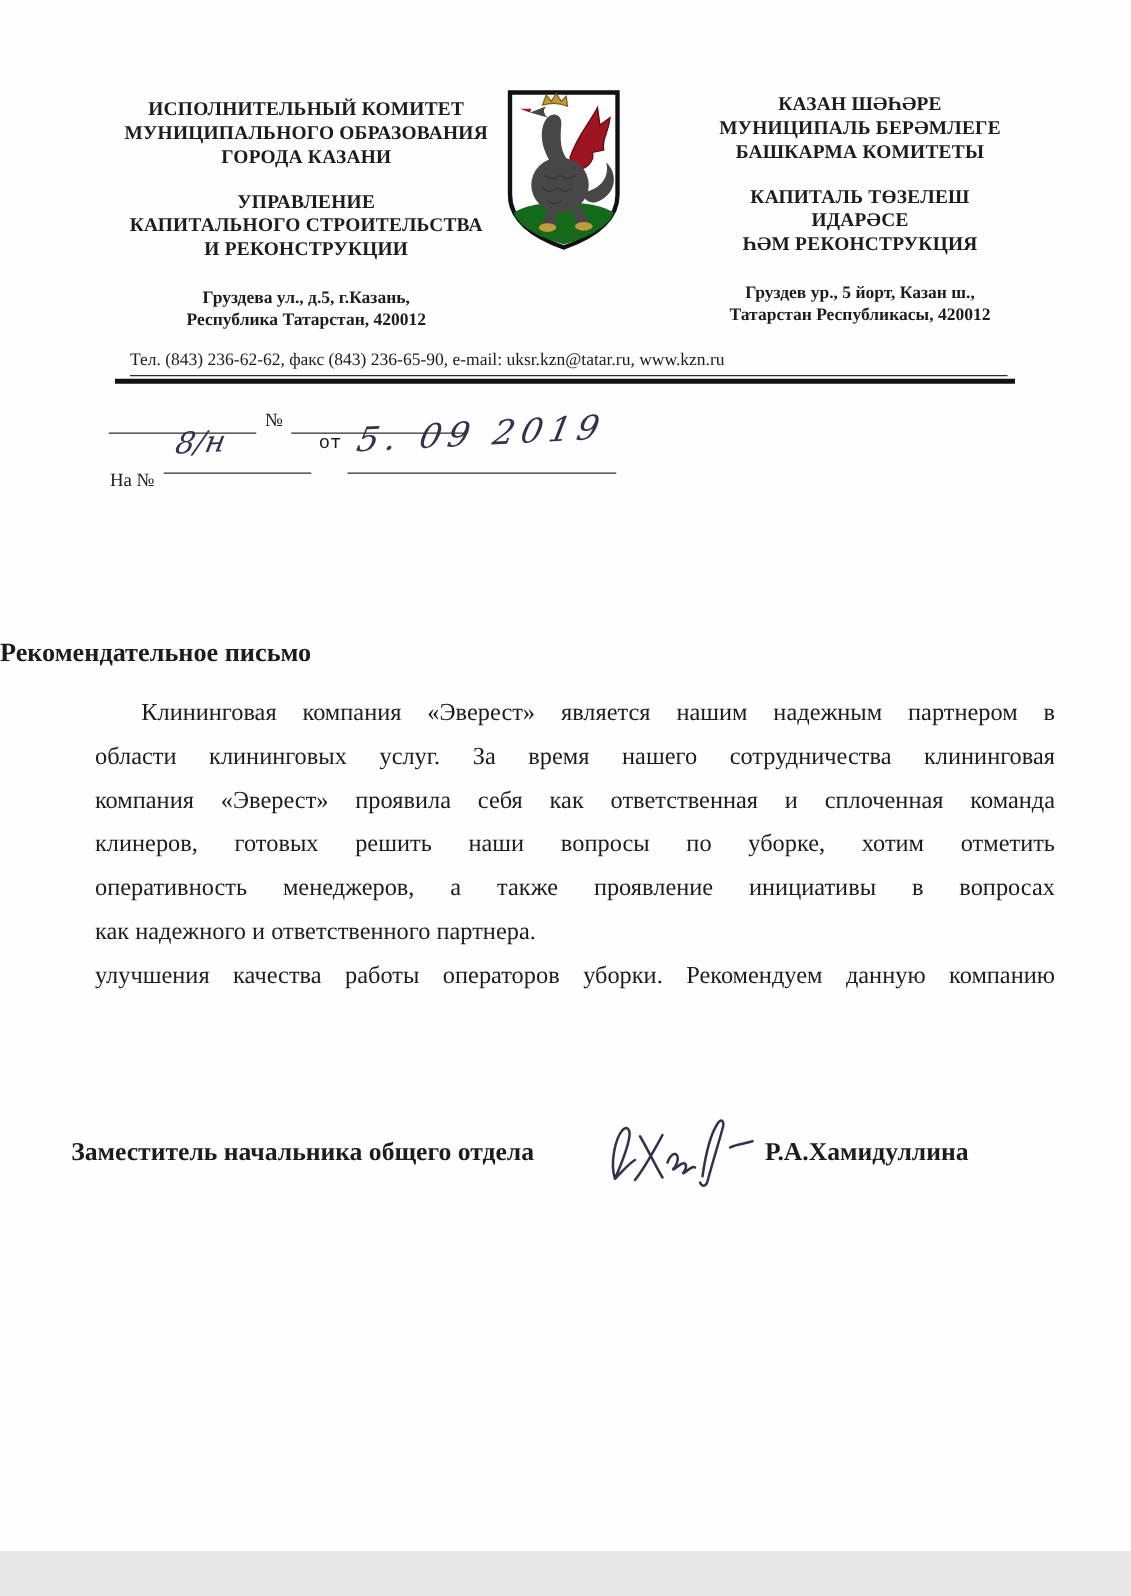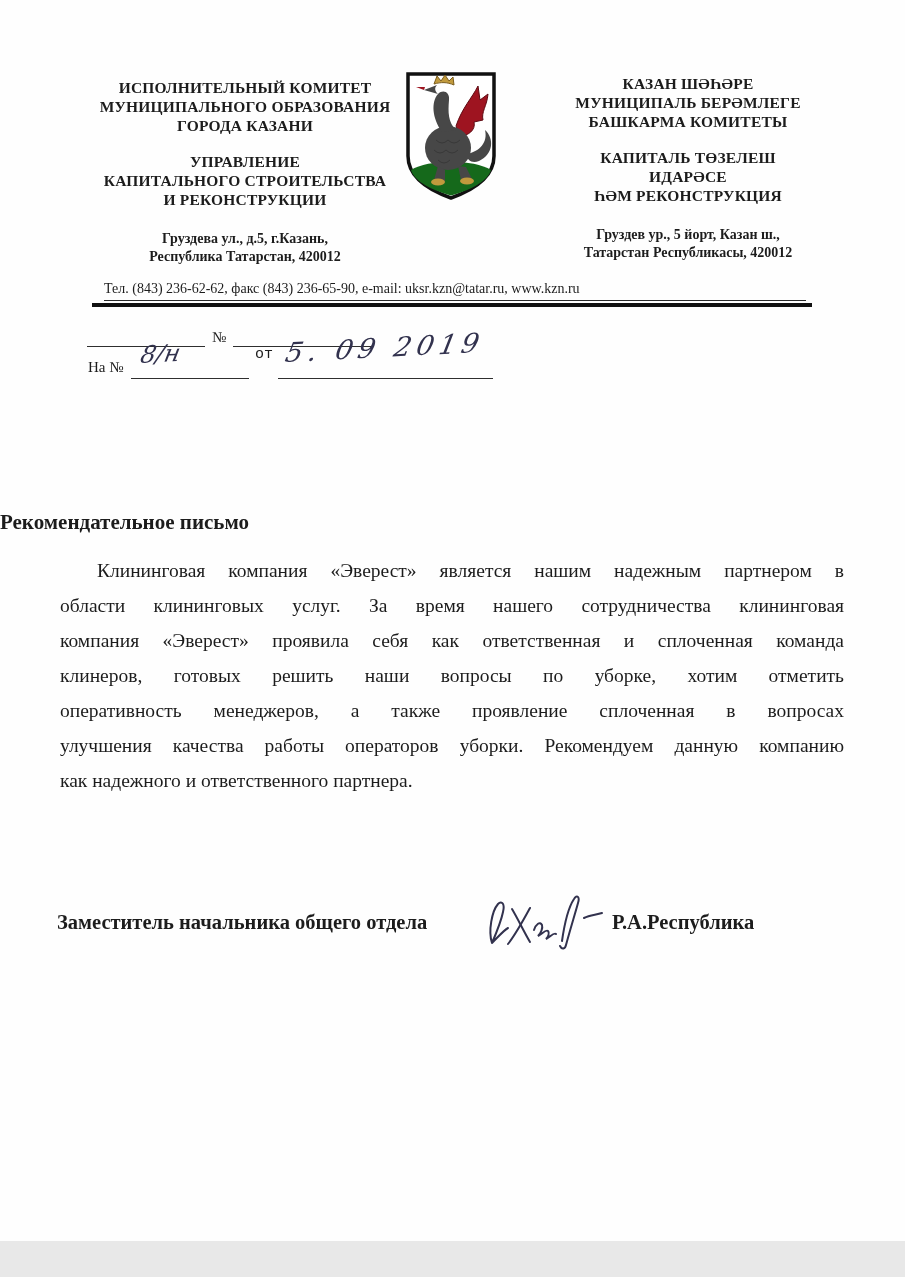--- a/index.html
+++ b/index.html
@@ -38,21 +38,21 @@
     white-space:nowrap;
   }
   .hand-number{left:141px;top:340px;font-size:24px;}
   .hand-date{left:287px;top:332px;font-size:27px;letter-spacing:5px;}
   
   .title{
     position:absolute;left:0;top:510px;width:100%;
     text-align:left;font-weight:bold;font-size:21px;
   }
   .body-text{position:absolute;left:60px;top:553px;width:784px;font-size:19.5px;}
-  .body-line{height:35px;line-height:35px;text-align:justify;text-align-last:justify;white-space:nowrap;}
+  .body-line{height:35px;line-height:35px;text-align:justify;text-align-last:justify;white-space:nowrap;margin-left:16px;}
   .body-line.first{text-indent:37px;}
   .body-line.last{text-align:left;text-align-last:left;}
   
   .signoff-position{position:absolute;left:57px;top:911px;font-weight:bold;font-size:20.5px;}
   .signature-svg{position:absolute;left:483px;top:891px;}
   .signoff-name{position:absolute;left:612px;top:911px;font-weight:bold;font-size:20.5px;}
 </style>
 </head>
 <body>
 
@@ -114,47 +114,47 @@
     <div class="addr-line">Татарстан Республикасы, 420012</div>
   </div>
 
   <div class="contact-line">Тел. (843) 236-62-62, факс (843) 236-65-90, e-mail: uksr.kzn@tatar.ru, www.kzn.ru</div>
   <div class="thick-rule"></div>
 
   <div class="ref-underline" style="left:87px;top:346px;width:118px;"></div>
   <div class="ref" style="left:212px;top:329px;">№</div>
   <div class="ref-underline" style="left:233px;top:346px;width:140px;"></div>
 
-  <div class="ref" style="left:88px;top:359px;">На №</div>
+  <div class="ref" style="left:88px;top:377px;">На №</div>
   <div class="ref-underline" style="left:131px;top:378px;width:118px;"></div>
   <div class="hand hand-number">8/н</div>
   <div class="ref" style="left:255px;top:346px;font-family:Liberation Mono, monospace;">от</div>
   <div class="ref-underline" style="left:278px;top:378px;width:215px;"></div>
   <div class="hand hand-date">5. 09 2019</div>
 
   <div class="title">Рекомендательное письмо</div>
 
   <div class="body-text">
     <div class="body-line first">Клининговая компания «Эверест» является нашим надежным партнером в</div>
     <div class="body-line">области клининговых услуг. За время нашего сотрудничества клининговая</div>
     <div class="body-line">компания «Эверест» проявила себя как ответственная и сплоченная команда</div>
     <div class="body-line">клинеров, готовых решить наши вопросы по уборке, хотим отметить</div>
-    <div class="body-line">оперативность менеджеров, а также проявление сплоченная в вопросах</div>
+    <div class="body-line">оперативность менеджеров, а также проявление инициативы в вопросах</div>
+    <div class="body-line last">как надежного и ответственного партнера.</div>
     <div class="body-line">улучшения качества работы операторов уборки. Рекомендуем данную компанию</div>
-    <div class="body-line last">как надежного и ответственного партнера.</div>
   </div>
 
   <div class="signoff-position">Заместитель начальника общего отдела</div>
 
   <div class="signature-svg">
     <svg width="122" height="62" viewBox="0 0 122 62" xmlns="http://www.w3.org/2000/svg" fill="none" stroke="#32324e" stroke-width="2" stroke-linecap="round">
       <path d="M9,52 C5,40 9,20 15,13 C19,9 22,13 20,21 C18,31 12,45 9,52 C15,46 21,39 25,37"></path>
       <path d="M29,18 C35,28 41,41 47,51"></path>
       <path d="M47,17 C41,28 33,43 25,53"></path>
       <path d="M51,39 C53,33 57,30 59,34 C60,37 58,42 55,45 C59,43 63,38 65,40 C67,42 65,46 63,48 C67,46 71,41 73,43"></path>
       <path d="M79,50 C81,36 85,17 91,8 C94,3 97,6 95,12 C92,23 87,39 83,54 C82,58 79,59 77,55"></path>
       <path d="M101,27 C107,24 113,24 119,22"></path>
     </svg>
   </div>
 
-  <div class="signoff-name">Р.А.Республика</div>
+  <div class="signoff-name">Р.А.Хамидуллина</div>
 
 </div>
 
 </body></html>

